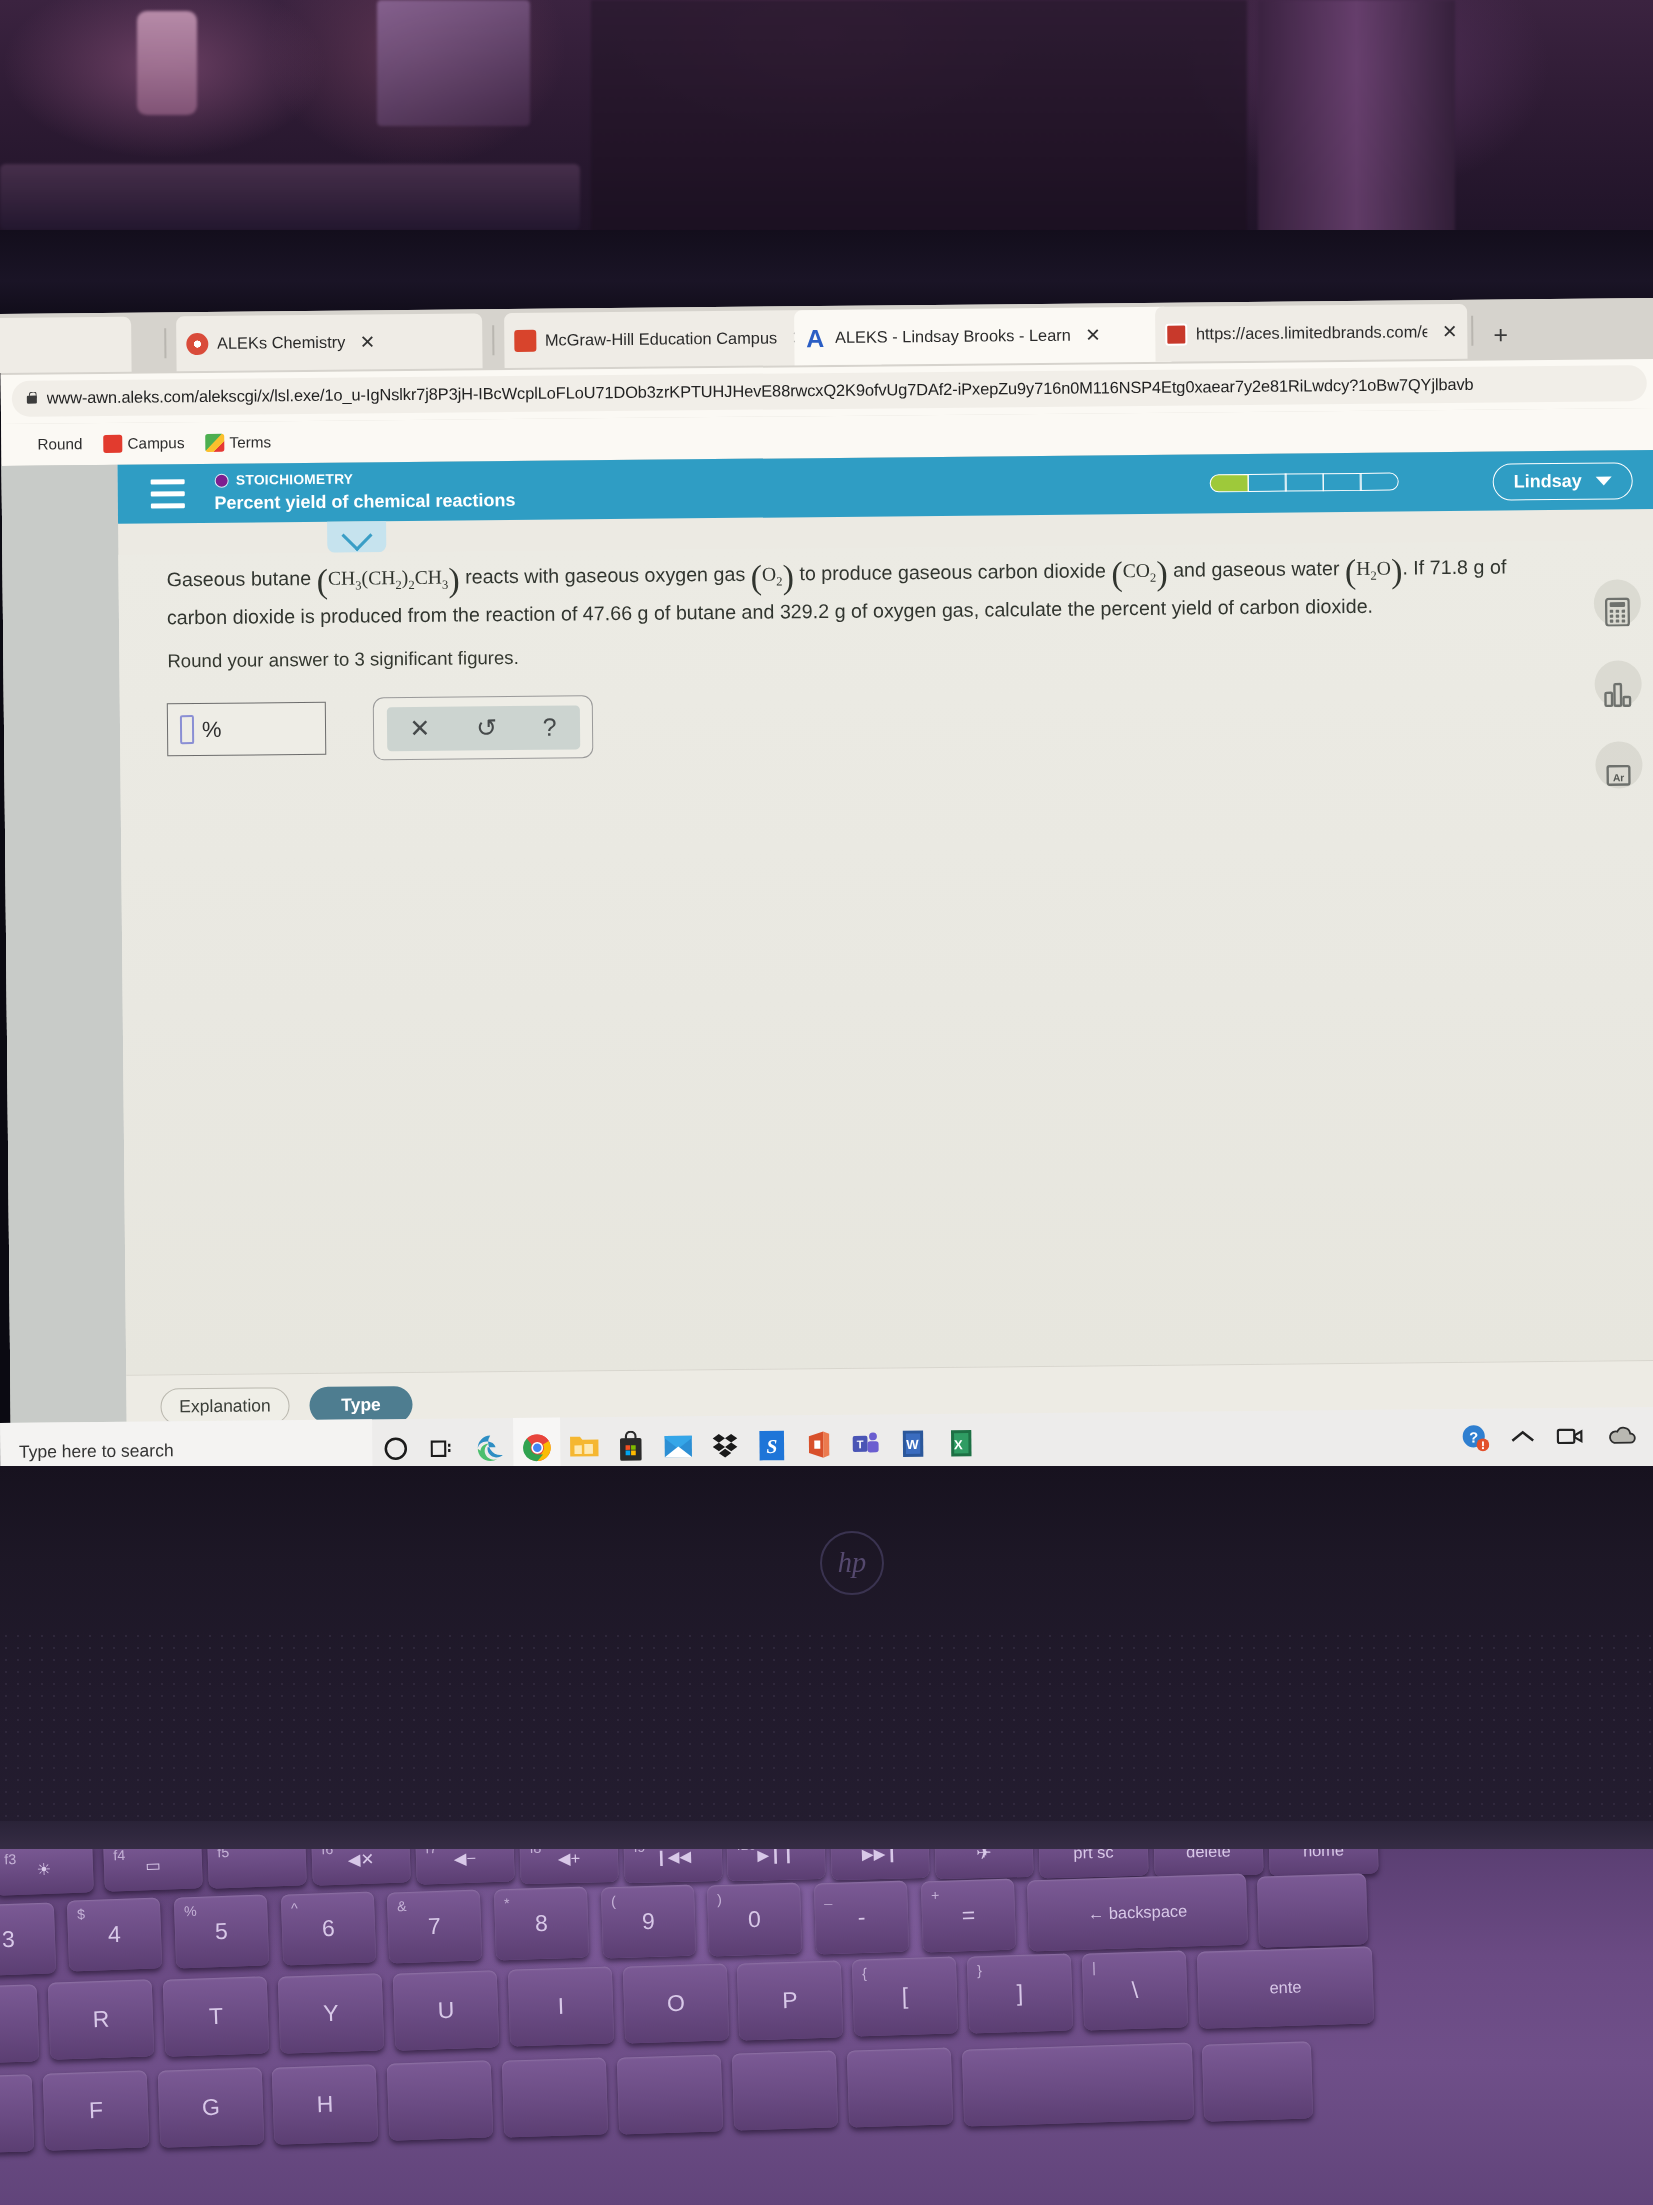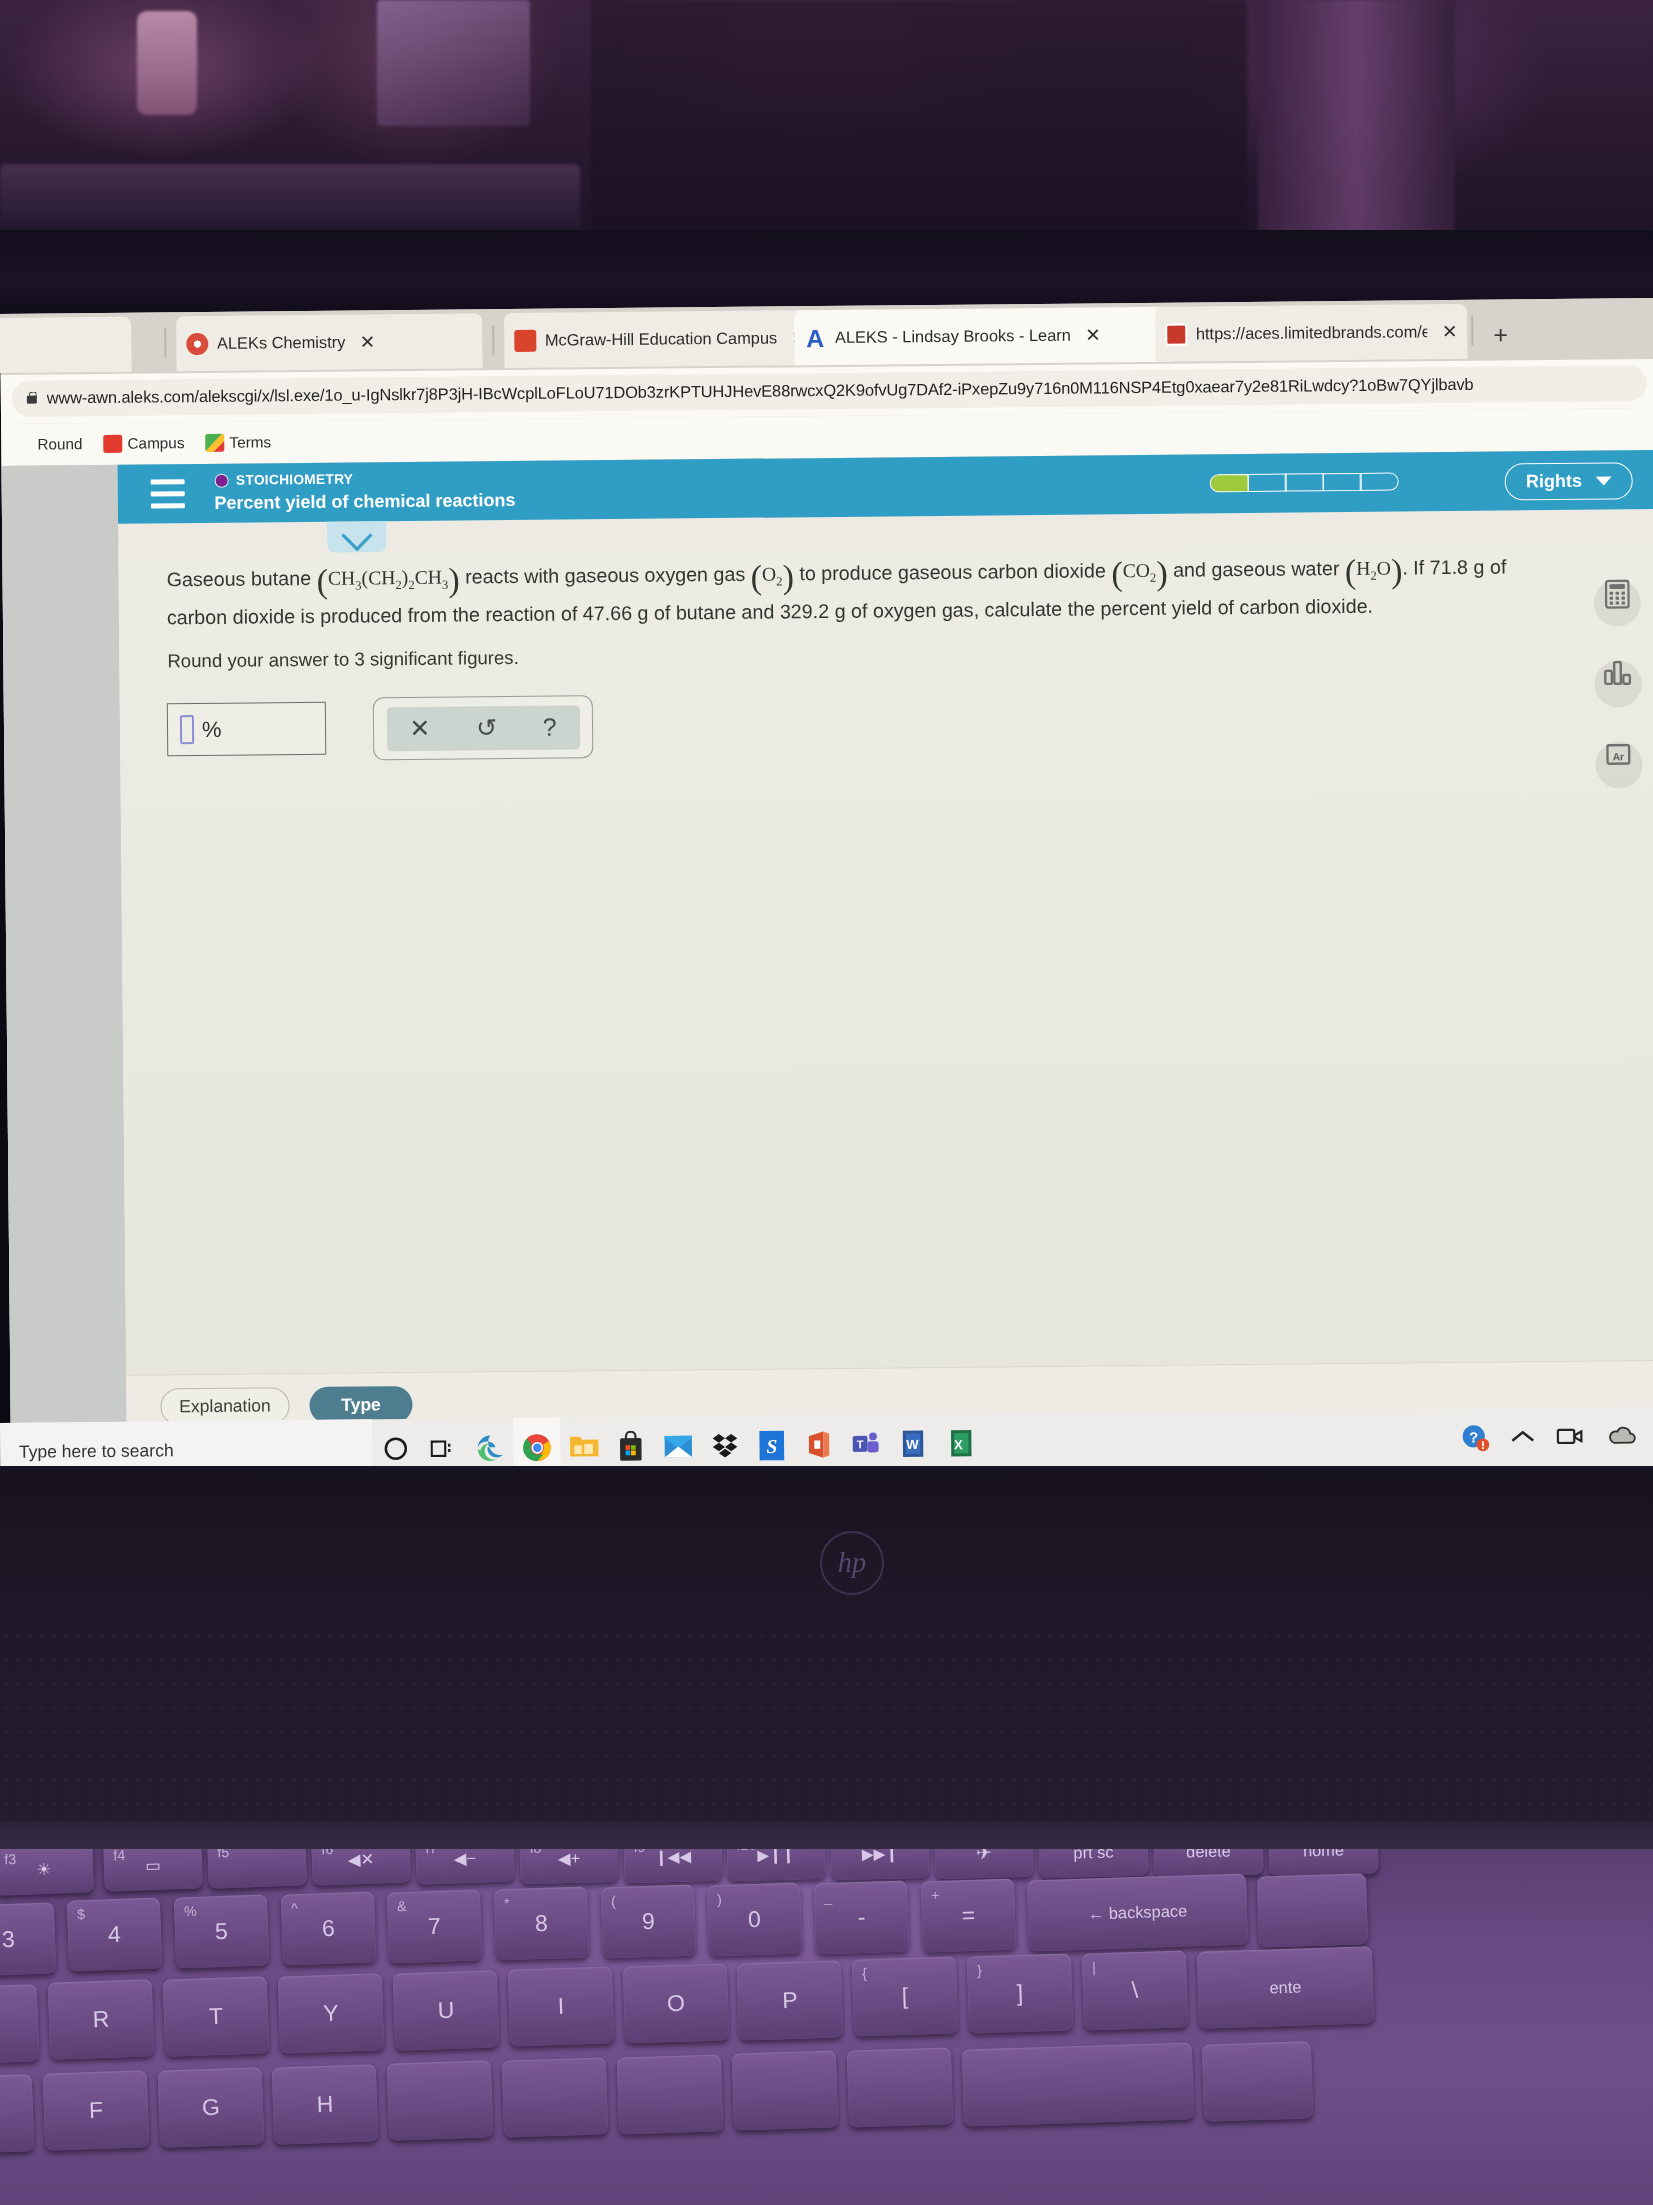--- a/index.html
+++ b/index.html
@@ -96,21 +96,21 @@
   .cursorbox{width:14.2px;height:29.5px;border:2.2px solid #8a8fd4;border-radius:2.2px;box-sizing:border-box;}
   .pct{font-size:22px;color:#2e2e2e;margin-left:7.7px;}
 
   .toolpanel{position:absolute;left:253px;top:145px;width:218px;height:61px;background:#eeede6;
              border:1.6px solid #9a9a9a;border-radius:11px;display:flex;align-items:center;justify-content:center;}
   .toolinner{width:193px;height:44px;background:#ccd4d0;border-radius:4.4px;display:flex;align-items:center;justify-content:space-around;}
   .tool{font-size:25px;color:#45494a;}
 
   .sidetools{position:absolute;right:16.4px;top:39px;display:flex;flex-direction:column;gap:34px;align-items:center;}
   .stool{width:47px;height:47px;border-radius:50%;background:rgba(190,188,178,.35);
-         display:flex;align-items:flex-start;justify-content:center;}
+         display:flex;align-items:flex-end;justify-content:center;}
 
   .footerbar{position:absolute;left:0;top:910px;width:1538px;height:65px;background:#edebe4;border-top:1.1px solid #d8d6ce;}
   .btn{position:absolute;top:13px;height:37px;border-radius:18.6px;display:flex;align-items:center;justify-content:center;
        font-size:17.5px;box-sizing:border-box;}
   .btn-expl{left:34px;width:129px;border:1.6px solid #b9b7ae;color:#3a3e38;background:#efeee7;}
   .btn-check{left:183px;width:103px;background:#4e7d90;color:#fff;font-weight:bold;}
 
   .copybar{position:absolute;left:0;top:975px;width:1538px;height:33px;background:#4d7b86;
            display:flex;align-items:center;justify-content:flex-end;padding-right:14.2px;box-sizing:border-box;gap:12px;}
   .copytext{font-size:13.7px;color:#fff;font-weight:bold;}
@@ -249,21 +249,21 @@
 
           <div class="progress">
             <span class="seg filled"></span>
             <span class="seg"></span>
             <span class="seg"></span>
             <span class="seg"></span>
             <span class="seg"></span>
           </div>
 
           <div class="userpill">
-            <span class="uname">Rights</span>
+            <span class="uname">Lindsay</span>
             <span class="caret"></span>
           </div>
         </div>
 
         <div class="collapse">
           <span class="chev"></span>
         </div>
 
         <div class="qbody">
 

